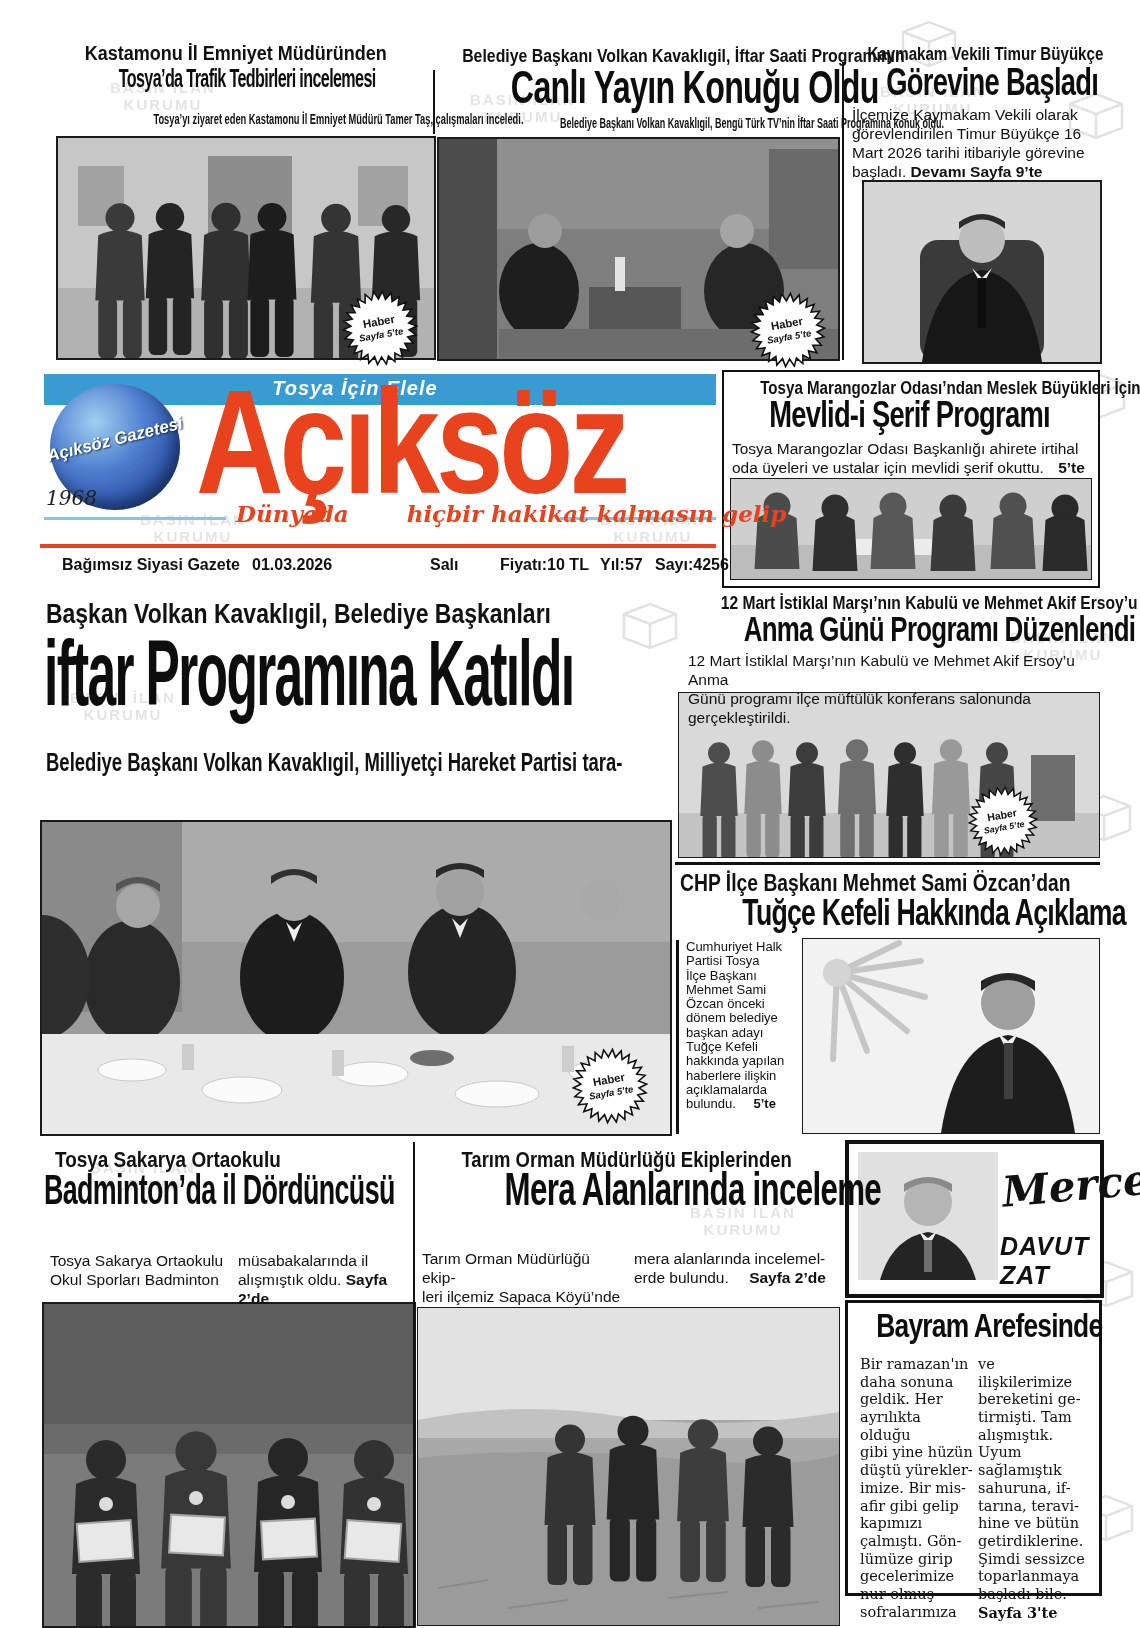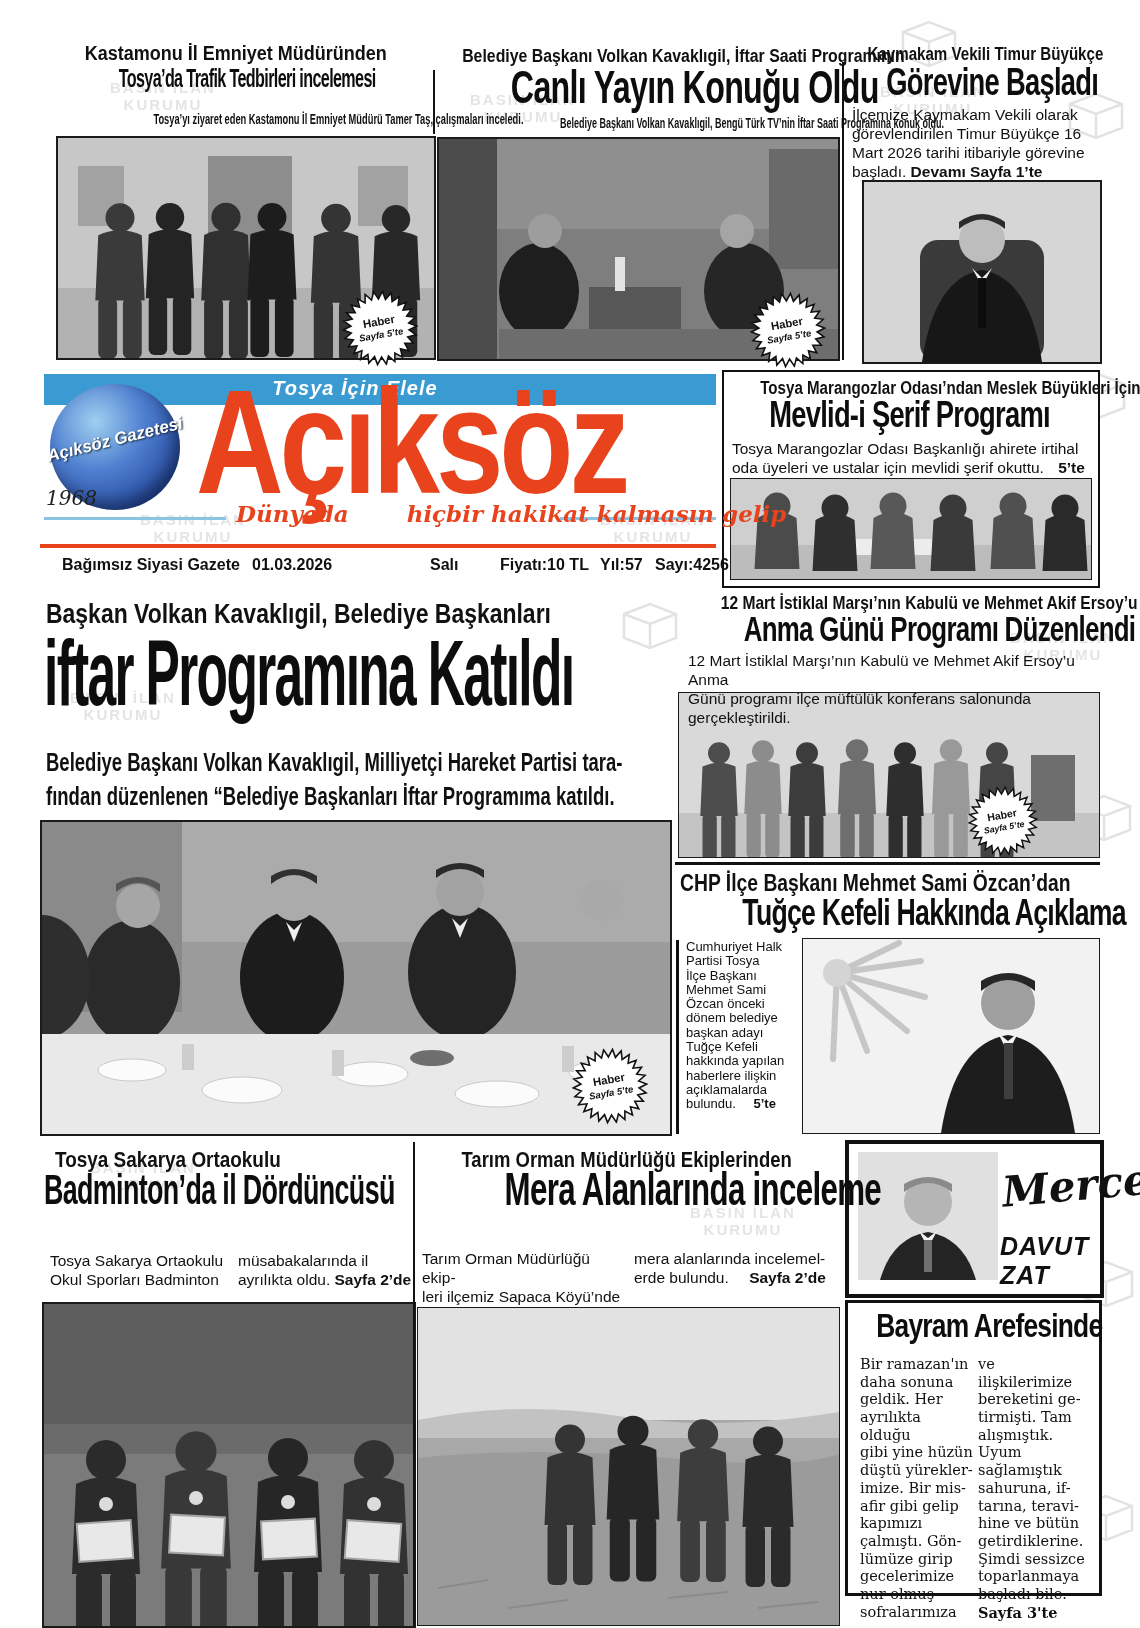--- a/index.html
+++ b/index.html
@@ -172,21 +172,21 @@
         <text class="bt2" x="60" y="76">Sayfa 5’te</text>
       </svg>
   </div>
 
   <div class="vline" style="left:842px;top:62px;height:298px"></div>
   <div class="abs kick ctr" style="left:845px;top:44px;width:255px;font-size:18px"><span class="cx" style="transform:scaleX(.84)">Kaymakam Vekili Timur Büyükçe</span></div>
   <div class="abs hl ctr" style="left:845px;top:64px;width:255px;font-size:38px"><span class="cx" style="transform:scaleX(.72)">Görevine Başladı</span></div>
   <div class="abs body pre" style="left:852px;top:106px;width:246px"><span>İlçemize Kaymakam Vekili olarak
 görevlendirilen Timur Büyükçe 16
 Mart 2026 tarihi itibariyle görevine
-başladı.</span> <span class="pgref">Devamı Sayfa 1’te</span></div>
+başladı.</span> <span class="pgref">Devamı Sayfa 9’te</span></div>
   <div class="photo" style="left:862px;top:180px;width:236px;height:180px">
     <svg viewBox="0 0 236 180" preserveAspectRatio="none">
       <rect width="236" height="180" fill="#d6d6d6"></rect>
       <rect x="56" y="58" width="124" height="122" rx="18" fill="#3a3a3a"></rect>
       <circle cx="118" cy="58" r="23" fill="#bdbdbd"></circle>
       <path d="M95,47 Q118,28 141,47 L141,40 Q118,24 95,40 Z" fill="#2c2c2c"></path>
       <path d="M58,180 Q70,96 118,88 Q166,96 178,180 Z" fill="#171717"></path>
       <path d="M108,86 L118,104 L128,86 L118,96 Z" fill="#f0f0f0"></path>
       <rect x="114" y="96" width="8" height="50" fill="#0c0c0c"></rect>
     </svg>
@@ -224,21 +224,20 @@
       <use href="#sitperson" transform="translate(162,72) scale(1.5)" fill="#585858"></use>
       <use href="#sitperson" transform="translate(222,74) scale(1.5)" fill="#3a3a3a"></use>
       <use href="#sitperson" transform="translate(282,72) scale(1.5)" fill="#505050"></use>
       <use href="#sitperson" transform="translate(334,74) scale(1.5)" fill="#2a2a2a"></use>
     </svg>
   </div>
 
   <div class="abs kick" style="left:46px;top:598px;font-size:28px"><span class="cxl" style="transform:scaleX(.82)">Başkan Volkan Kavaklıgil, Belediye Başkanları</span></div>
   <div class="abs hl" style="left:44px;top:630px;font-size:92px;letter-spacing:-3px"><span class="cxl" style="transform:scaleX(.56)">iftar Programına Katıldı</span></div>
   <div class="abs sub" style="left:46px;top:748px;font-size:25px"><span class="cxl" style="transform:scaleX(.74)">Belediye Başkanı Volkan Kavaklıgil, Milliyetçi Hareket Partisi tara-</span></div>
-  <div class="abs sub" style="left:46px;top:782px;font-size:25px"><span class="cxl" style="transform:scaleX(.74)">fından düzenlenen “Belediye Başkanları İftar Programıma katıldı.</span></div>
   <div class="photo" style="left:40px;top:820px;width:628px;height:312px">
     <svg viewBox="0 0 628 312" preserveAspectRatio="none">
       <rect width="628" height="312" fill="#9b9b9b"></rect>
       <rect width="628" height="120" fill="#ababab"></rect>
       <rect x="0" y="0" width="140" height="190" fill="#8a8a8a"></rect>
       <ellipse cx="90" cy="160" rx="48" ry="62" fill="#2a2a2a"></ellipse>
       <circle cx="96" cy="84" r="22" fill="#a6a6a6"></circle>
       <path d="M74,70 Q96,52 118,70 L118,62 Q96,48 74,62 Z" fill="#555"></path>
       <ellipse cx="250" cy="155" rx="52" ry="66" fill="#1c1c1c"></ellipse>
       <circle cx="252" cy="76" r="23" fill="#ababab"></circle>
@@ -331,21 +330,21 @@
       <path d="M195,94 L205,114 L215,94 L205,102 Z" fill="#f4f4f4"></path>
       <rect x="201" y="104" width="9" height="56" fill="#3f3f3f"></rect>
     </svg>
   </div>
 
   <div class="abs kick" style="left:55px;top:1147px;font-size:22px"><span class="cxl" style="transform:scaleX(.86)">Tosya Sakarya Ortaokulu</span></div>
   <div class="abs hl" style="left:44px;top:1170px;width:372px;font-size:42px"><span class="cxl" style="transform:scaleX(.64)">Badminton’da il Dördüncüsü</span></div>
   <div class="abs body pre" style="left:50px;top:1252px;width:180px">Tosya Sakarya Ortaokulu
 Okul Sporları Badminton</div>
   <div class="abs body pre" style="left:238px;top:1252px;width:176px"><span>müsabakalarında il
-ayrılıkta oldu.</span> <span class="pgref">Sayfa 2’de</span></div>
+alışmıştık oldu.</span> <span class="pgref">Sayfa 2’de</span></div>
   <div class="photo" style="left:42px;top:1302px;width:370px;height:322px">
     <svg viewBox="0 0 370 322" preserveAspectRatio="none">
       <rect width="370" height="322" fill="#7b7b7b"></rect>
       <rect width="370" height="120" fill="#5d5d5d"></rect>
       <rect x="0" y="120" width="370" height="30" fill="#6b6b6b"></rect>
       <use href="#person" transform="translate(62,250) scale(2.0)" fill="#2b2b2b"></use>
       <use href="#person" transform="translate(152,244) scale(2.05)" fill="#383838"></use>
       <use href="#person" transform="translate(244,248) scale(2.0)" fill="#262626"></use>
       <use href="#person" transform="translate(330,250) scale(2.0)" fill="#323232"></use>
       <g fill="#e8e8e8" stroke="#a5a5a5" stroke-width="2">

